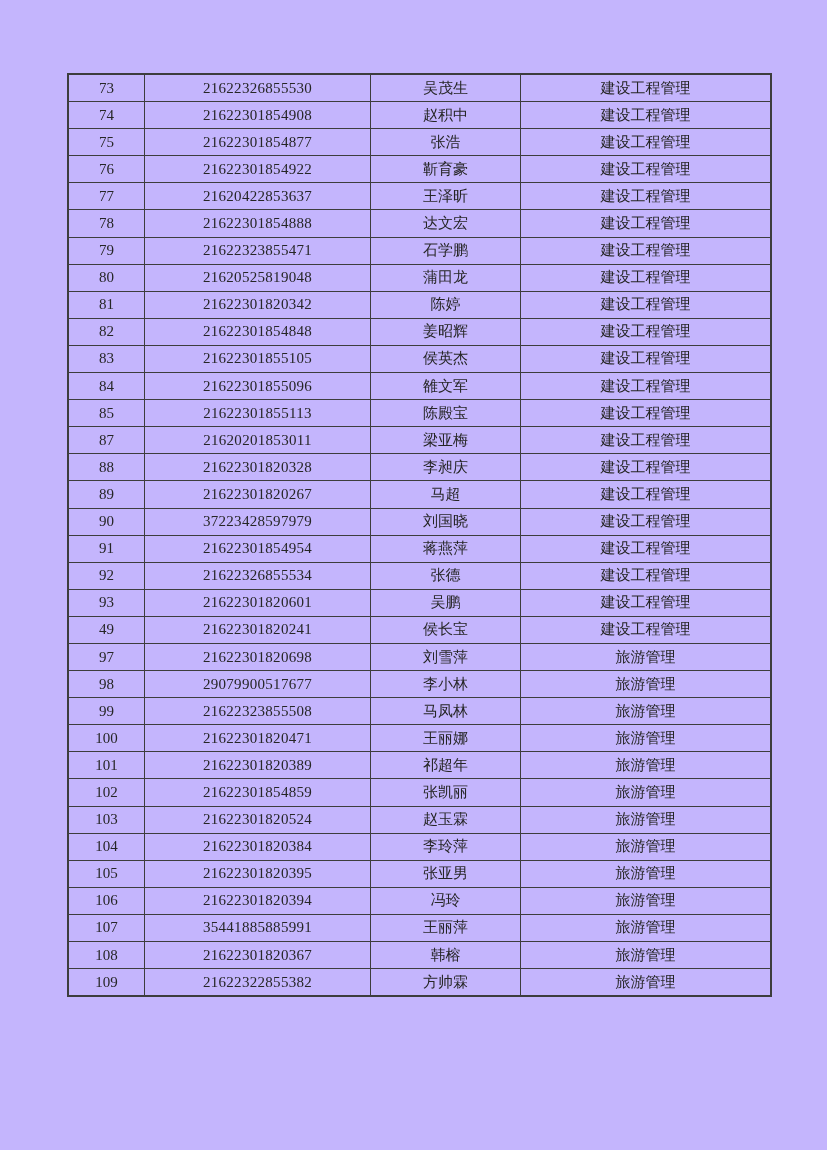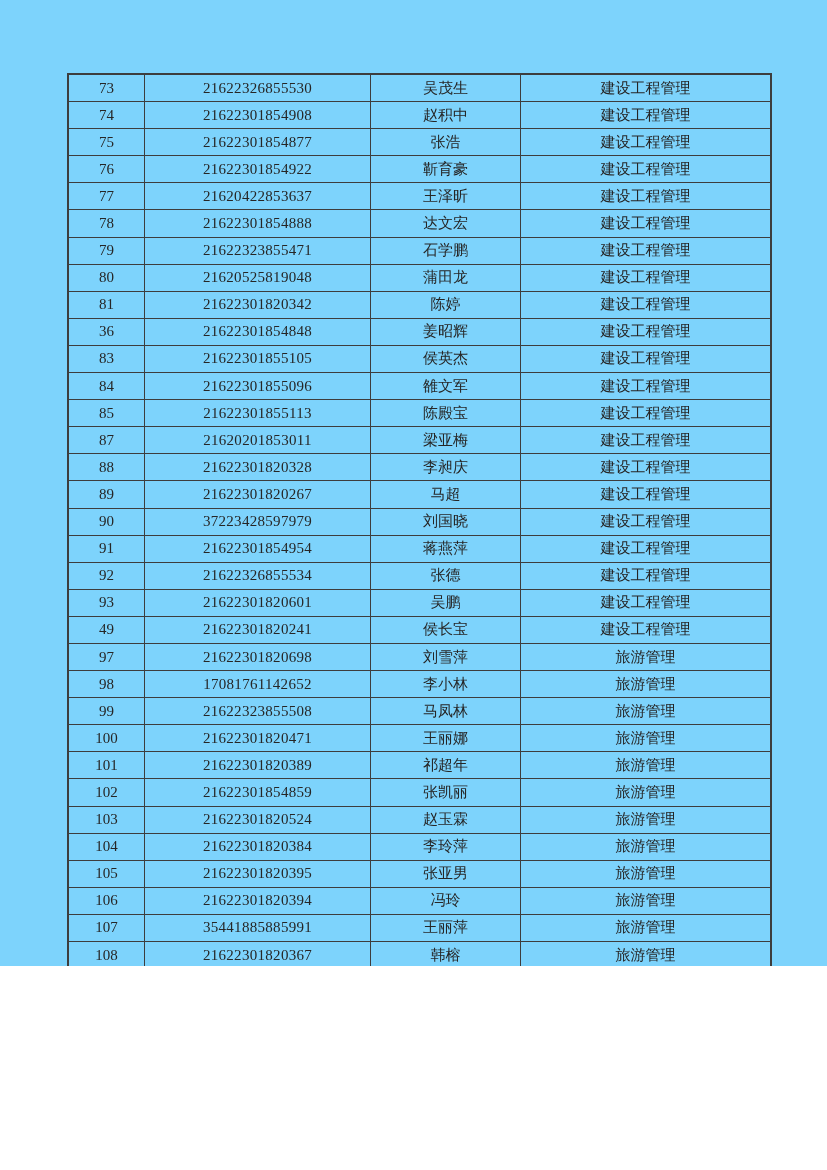--- a/index.html
+++ b/index.html
@@ -10,22 +10,22 @@
   body {
     width: 827px;
     height: 1170px;
     position: relative;
     font-family: "Liberation Serif", "DejaVu Serif", serif;
     color: #262626;
   }
   .page {
     position: absolute;
     left: 0; top: 0;
-    width: 827px; height: 966px;
-    background: #7dd3fc;
+    width: 827px; height: 1150px;
+    background: #c4b5fd;
     overflow: hidden;
   }
   .table-wrap {
     position: absolute;
     left: 67px;
     top: 73px;
   }
   table.roster {
     border-collapse: collapse;
     table-layout: fixed;
@@ -104,21 +104,21 @@
             <td class="c2">蒲田龙</td>
             <td class="c3">建设工程管理</td>
           </tr>
           <tr>
             <td class="c0">81</td>
             <td class="c1">21622301820342</td>
             <td class="c2">陈婷</td>
             <td class="c3">建设工程管理</td>
           </tr>
           <tr>
-            <td class="c0">36</td>
+            <td class="c0">82</td>
             <td class="c1">21622301854848</td>
             <td class="c2">姜昭辉</td>
             <td class="c3">建设工程管理</td>
           </tr>
           <tr>
             <td class="c0">83</td>
             <td class="c1">21622301855105</td>
             <td class="c2">侯英杰</td>
             <td class="c3">建设工程管理</td>
           </tr>
@@ -183,21 +183,21 @@
             <td class="c3">建设工程管理</td>
           </tr>
           <tr>
             <td class="c0">97</td>
             <td class="c1">21622301820698</td>
             <td class="c2">刘雪萍</td>
             <td class="c3">旅游管理</td>
           </tr>
           <tr>
             <td class="c0">98</td>
-            <td class="c1">17081761142652</td>
+            <td class="c1">29079900517677</td>
             <td class="c2">李小林</td>
             <td class="c3">旅游管理</td>
           </tr>
           <tr>
             <td class="c0">99</td>
             <td class="c1">21622323855508</td>
             <td class="c2">马凤林</td>
             <td class="c3">旅游管理</td>
           </tr>
           <tr>

